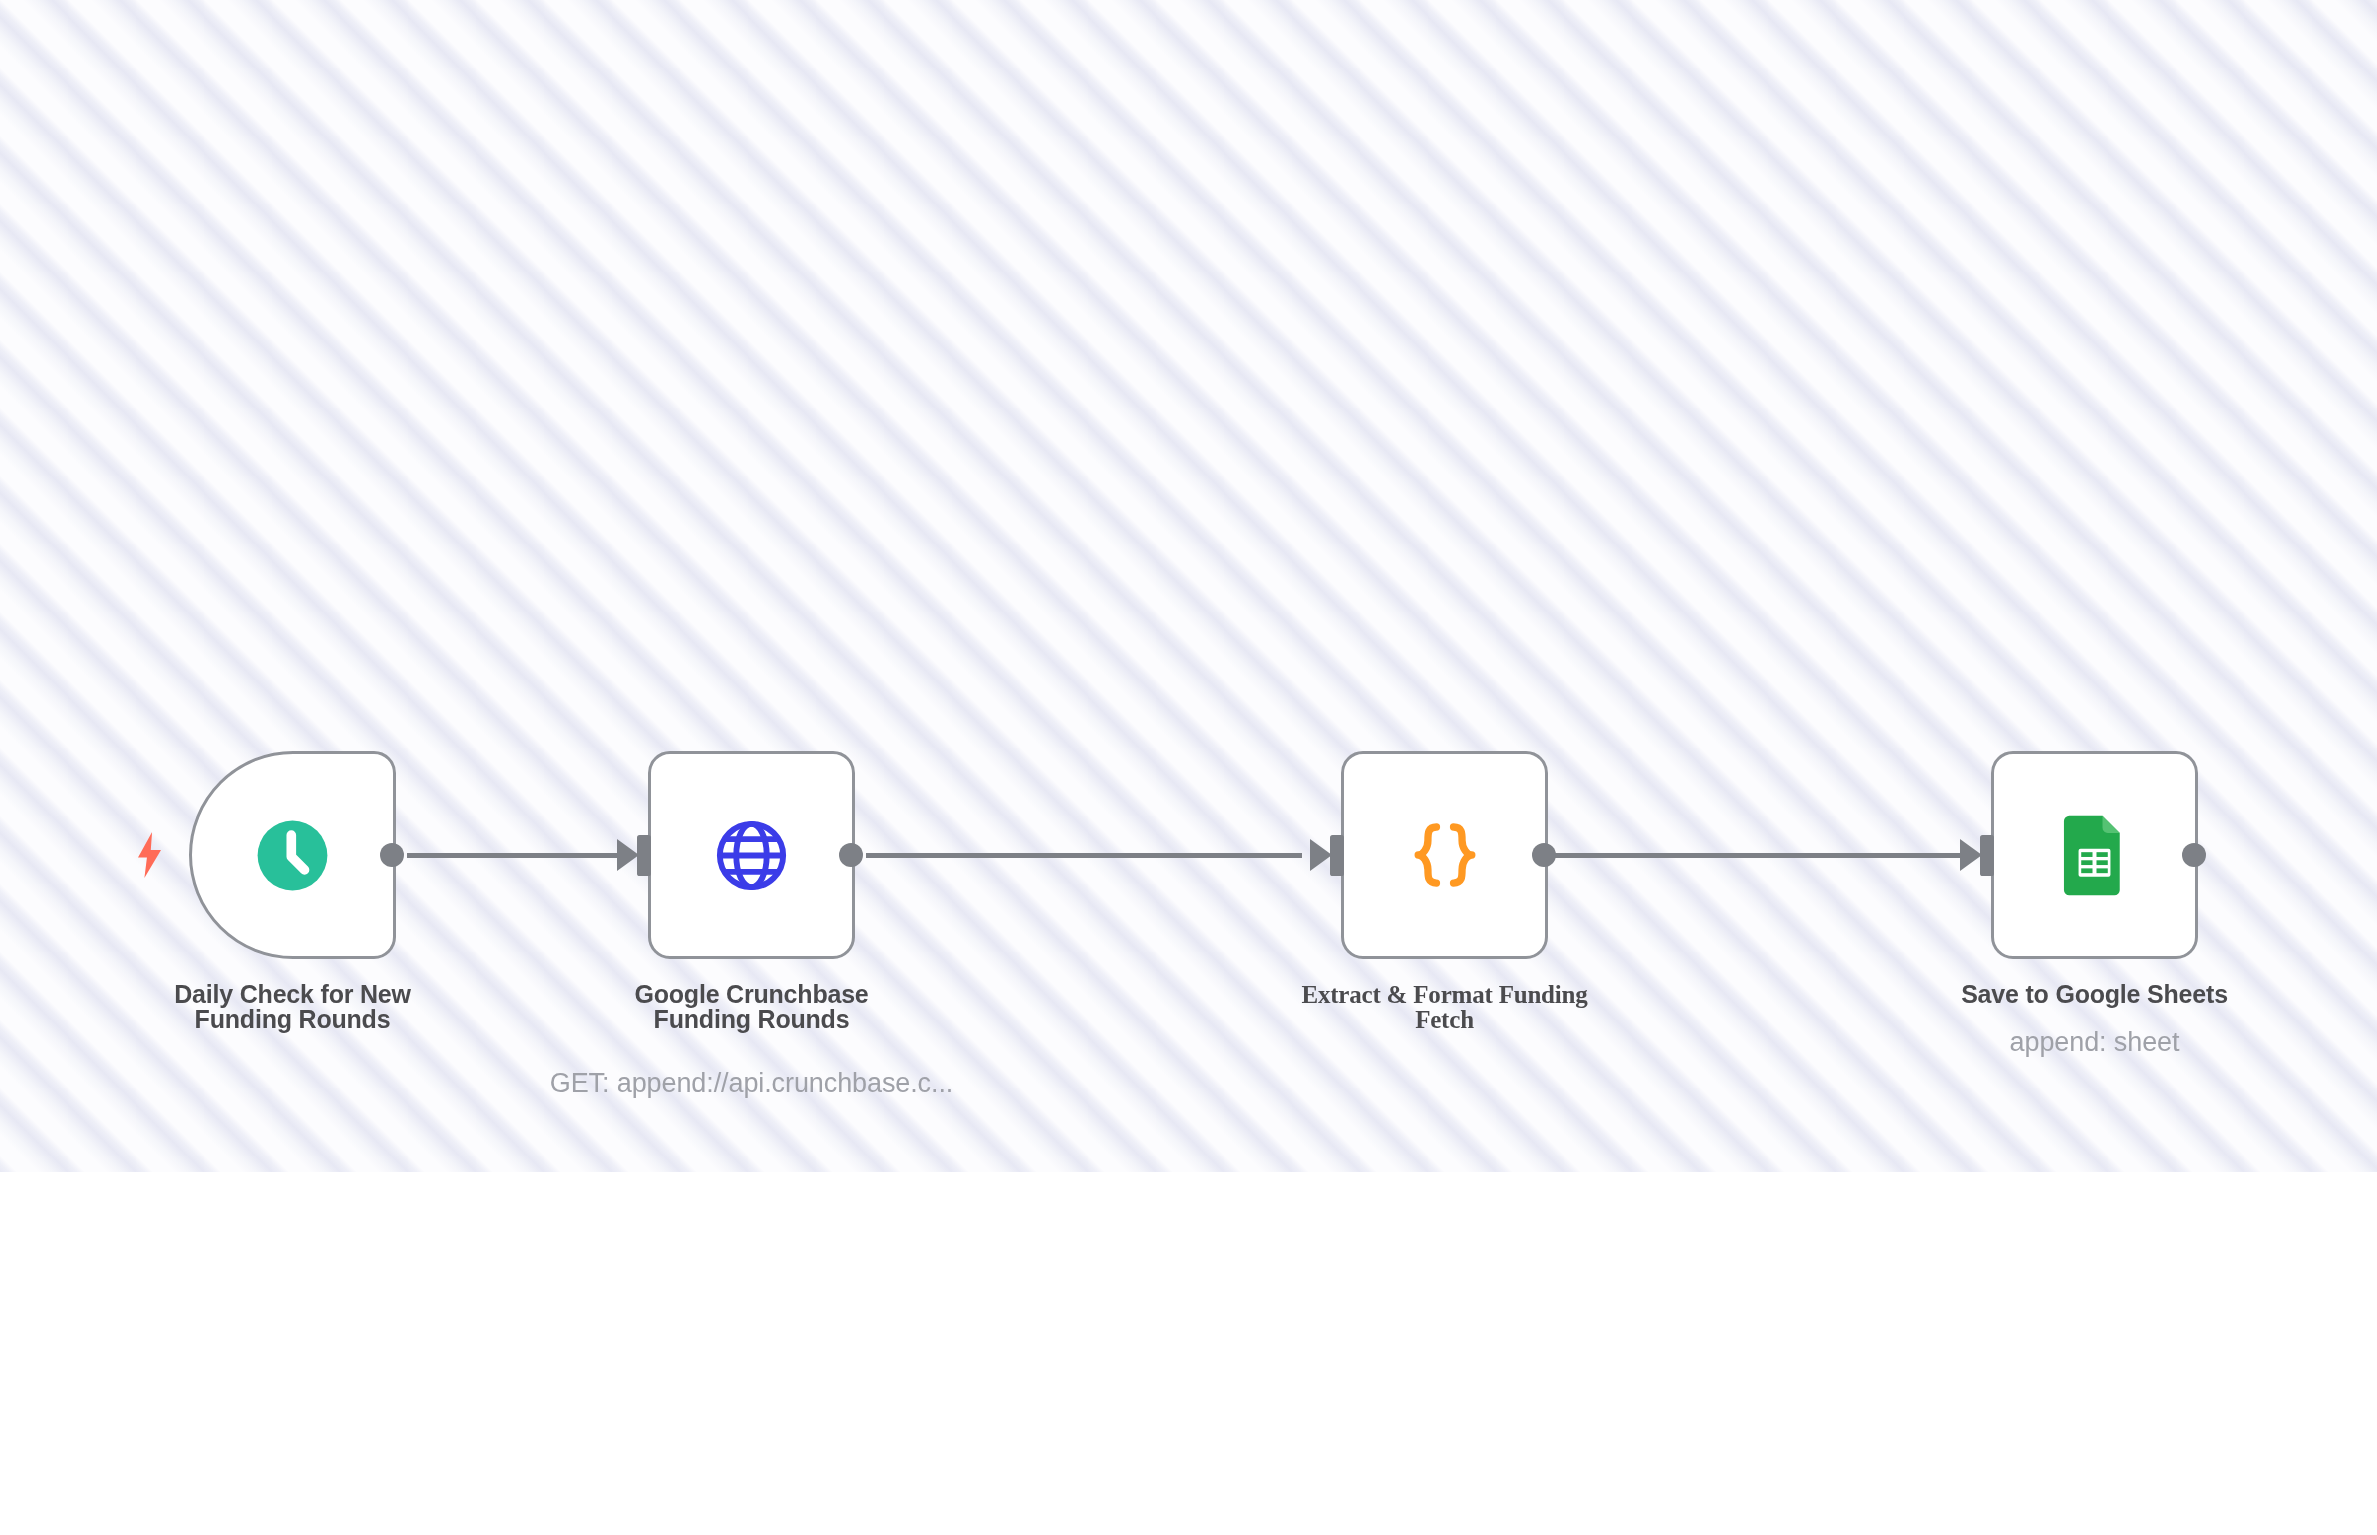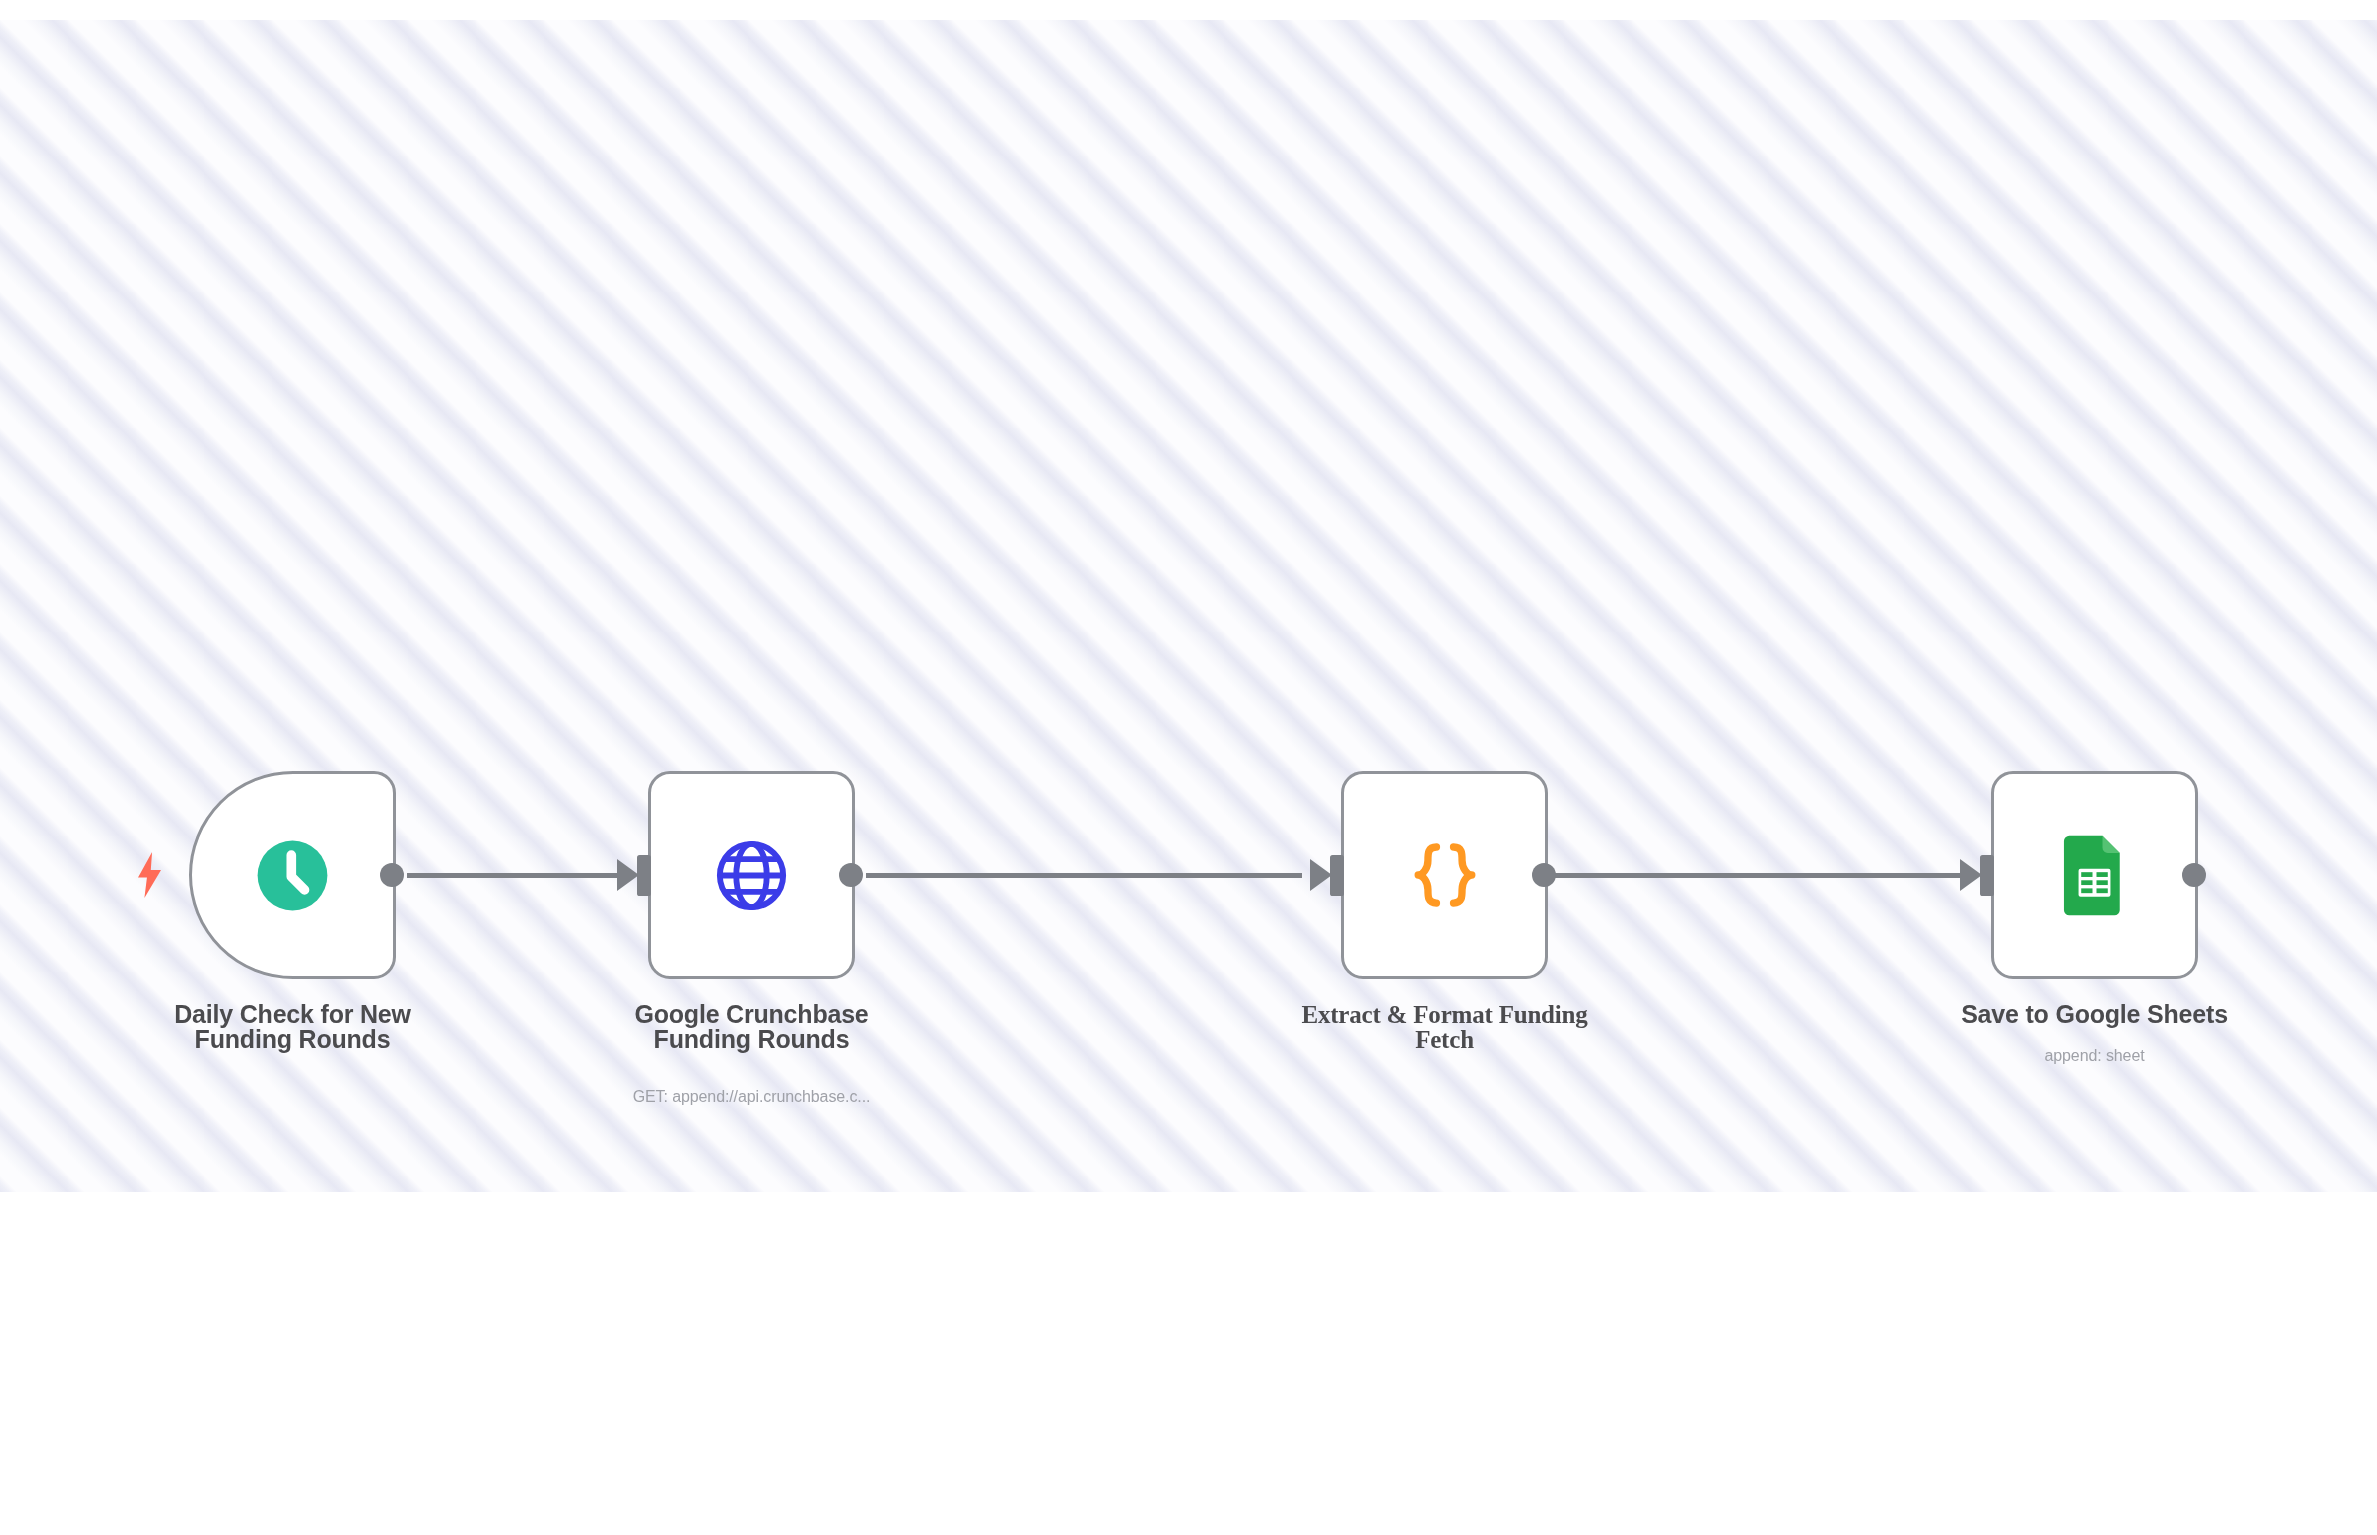--- a/index.html
+++ b/index.html
@@ -19,21 +19,20 @@
     background-image:repeating-linear-gradient(
         45deg,
         #fcfcfe 0px,
         #fcfcfe 15.3px,
         #f4f5fa 25.5px,
         #e7e8f4 36px,
         #eff0f8 43px,
         #fcfcfe 49px
     );
     background-size:68px 68px;
-    margin-top:20px;
   }
 
   
   .node{
     position:absolute;
     width:207px;
   }
 
   .node-box{
     position:relative;
@@ -105,21 +104,21 @@
     color:#4b4b4e;
     letter-spacing:-0.2px;
   }
   .node-label span{ display:block; }
   .node-sub{
     position:absolute;
     left:50%;
     transform:translateX(-50%);
     width:477px;
     text-align:center;
-    font-size:16px;
+    font-size:27px;
     color:#9fa1a8;
     letter-spacing:-0.1px;
   }
   .node-sub.two-line{ top:317px; }
   .node-sub.one-line{ top:276px; }
 
   
   .bolt{
     position:absolute;
     left:-58px; top:50%;

